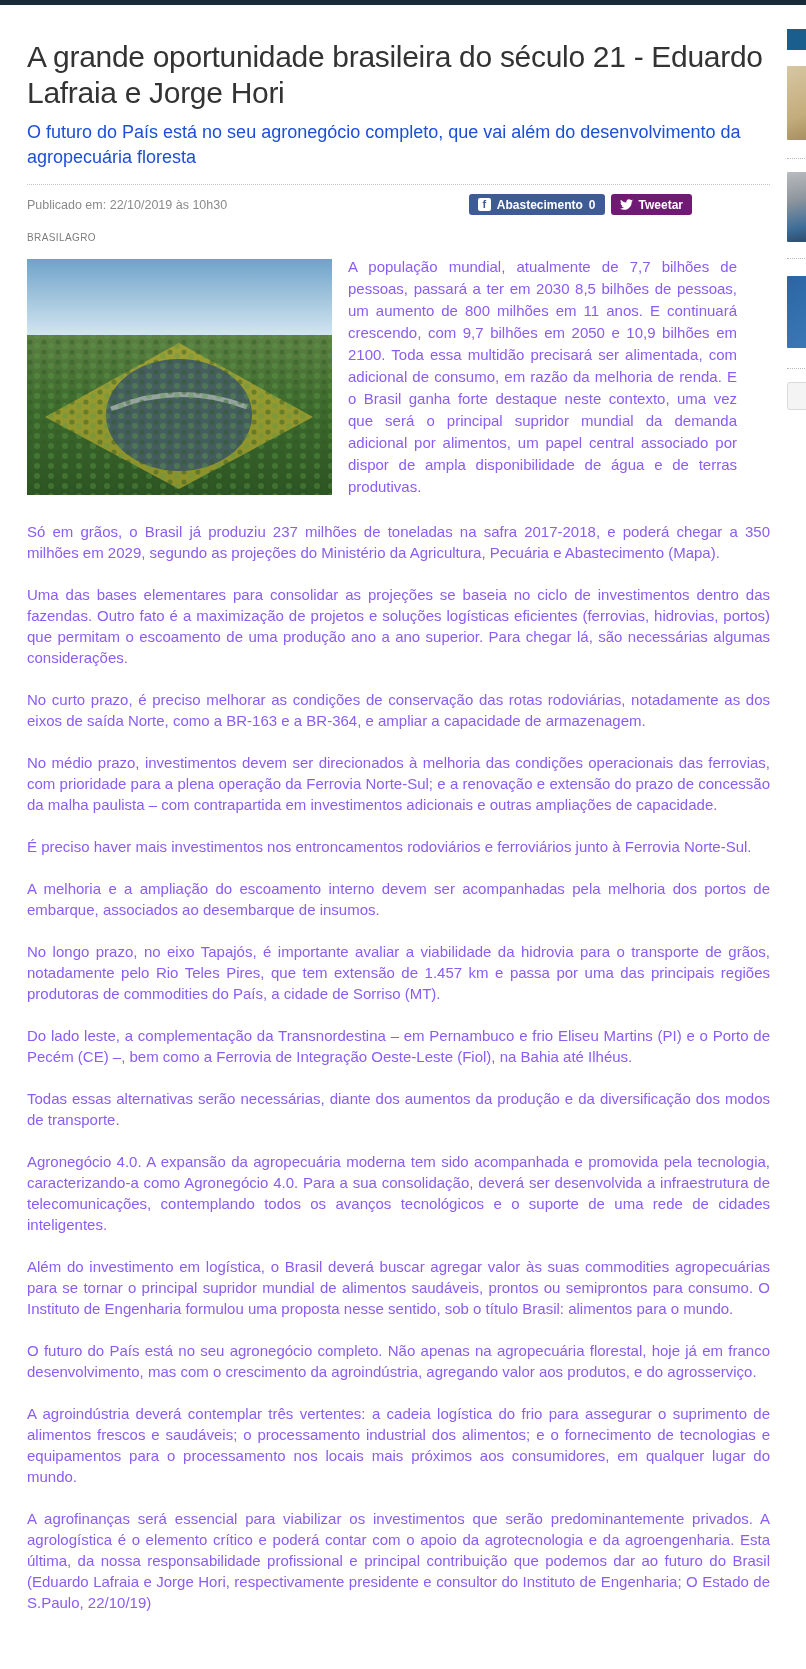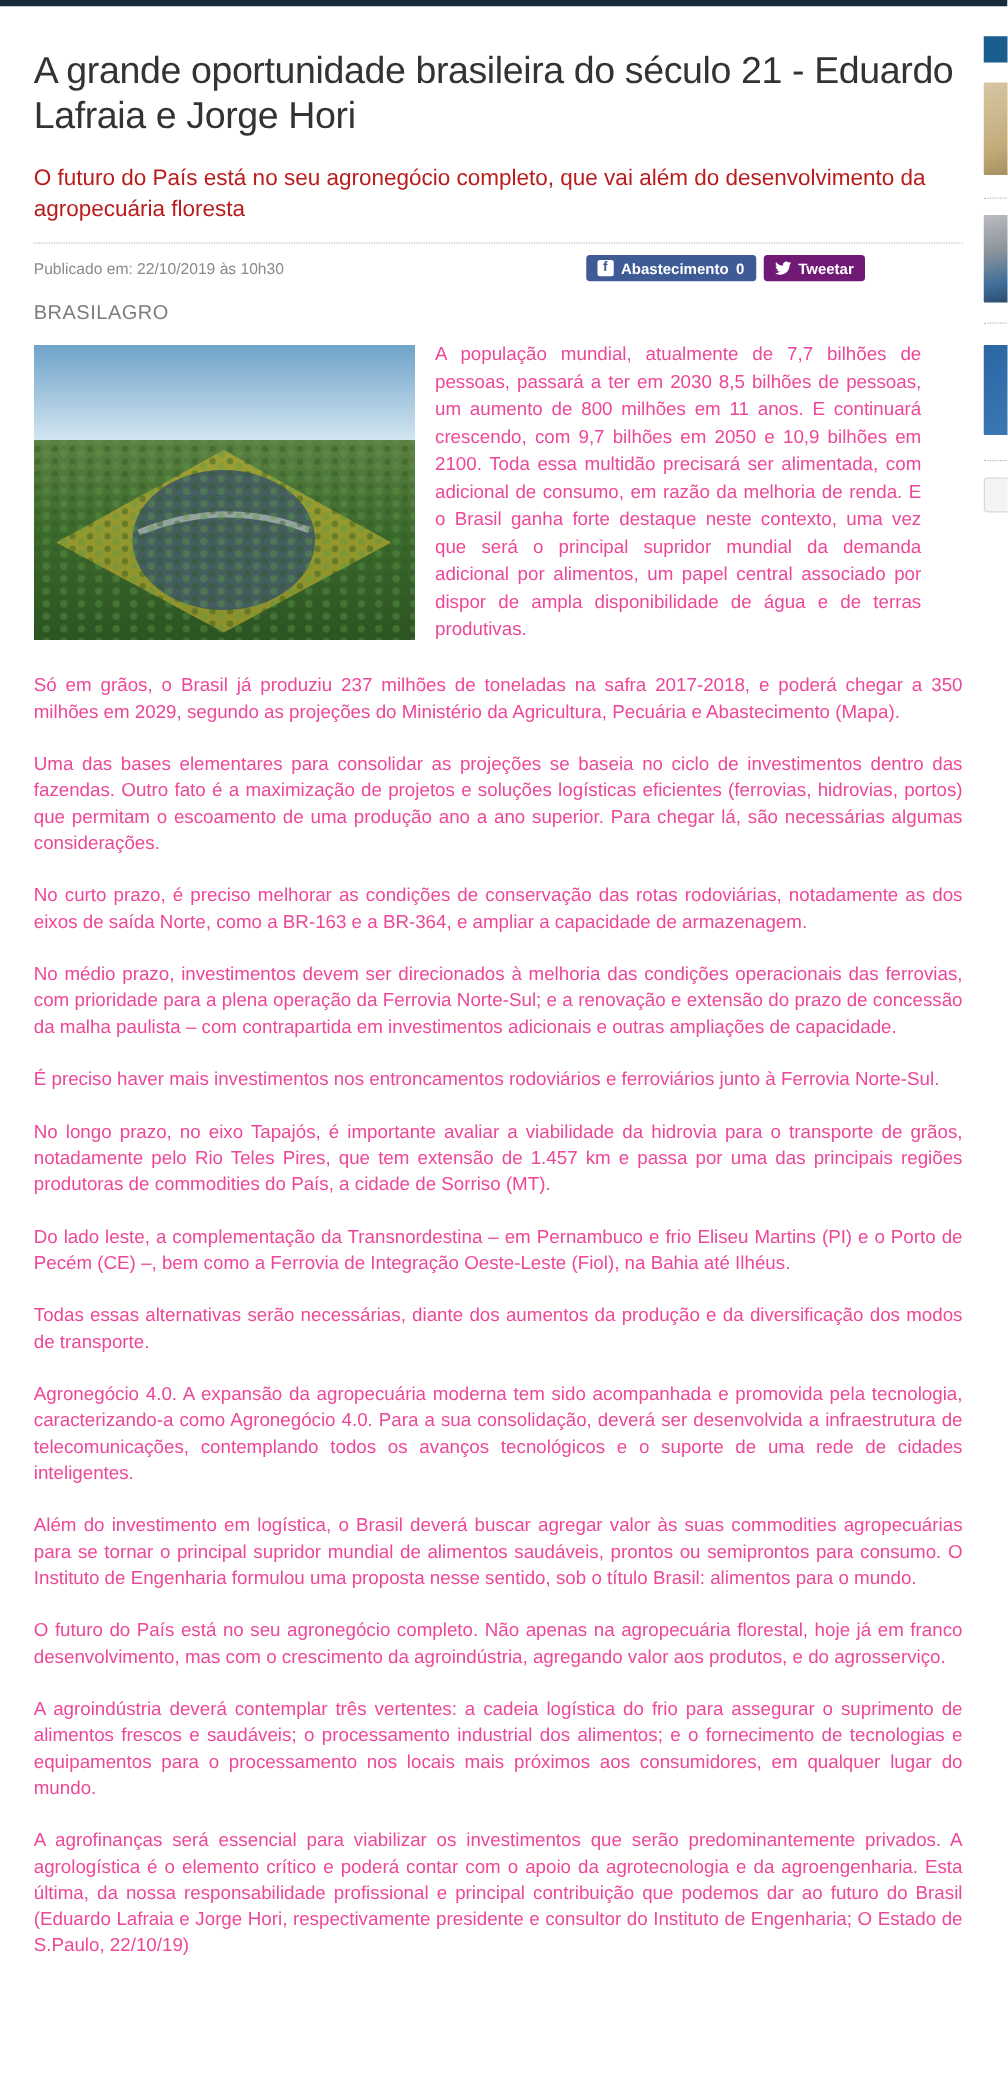--- a/index.html
+++ b/index.html
@@ -15,22 +15,22 @@
   }
   .content {
     position: absolute; top: 5px; left: 27px; width: 743px;
   }
   h1.title {
     margin-top: 34px;
     font-size: 30px; font-weight: normal; color: #333333;
     line-height: 36px; letter-spacing: -0.3px;
   }
   .subtitle {
-    margin-top: 19px;
-    font-size: 18px; color: #b91c1c; line-height: 25px;
+    margin-top: 9px;
+    font-size: 18px; color: #1d4ed8; line-height: 25px;
   }
   .dotted-sep {
     border: 0; border-top: 1px dotted #c3c3c3;
     margin-top: 14px; height: 0;
   }
   .meta-row {
     margin-top: 9px;
     display: flex; align-items: center; justify-content: space-between;
   }
   .published {
@@ -50,31 +50,31 @@
   .btn-tw { background: #701a75; }
   .fb-badge {
     display: inline-flex; align-items: center; justify-content: center;
     width: 13px; height: 13px; border-radius: 2px;
     background: #ffffff; color: #3e5b96;
     font-size: 11px; font-weight: bold; line-height: 1;
   }
   .tw-bird { width: 13px; height: 13px; display: block; }
   .category {
     margin-top: 17px;
-    font-size: 16px; color: #7d7d7d; letter-spacing: 0.4px;
+    font-size: 10px; color: #7d7d7d; letter-spacing: 0.4px;
   }
   .article { margin-top: 13px; }
   .article::after { content: ""; display: block; clear: both; }
   figure.hero {
     float: left; width: 305px; height: 236px;
     margin: 3px 16px 8px 0; overflow: hidden;
   }
   figure.hero svg { display: block; }
   .article p {
-    font-size: 15px; color: #ec4899;
+    font-size: 15px; color: #8b5cf6;
     line-height: 21px; text-align: justify;
     margin-bottom: 21px;
   }
   .article p.lead {
     line-height: 22px; margin-right: 33px; margin-bottom: 23px;
   }
   
   .sidebar {
     position: absolute; top: 0; left: 787px; width: 170px;
   }
@@ -161,20 +161,21 @@
         <rect x="0" y="76" width="305" height="160" fill="url(#leaves)"></rect>
       </svg>
     </figure>
 
     <p class="lead">A população mundial, atualmente de 7,7 bilhões de pessoas, passará a ter em 2030 8,5 bilhões de pessoas, um aumento de 800 milhões em 11 anos. E continuará crescendo, com 9,7 bilhões em 2050 e 10,9 bilhões em 2100. Toda essa multidão precisará ser alimentada, com adicional de consumo, em razão da melhoria de renda. E o Brasil ganha forte destaque neste contexto, uma vez que será o principal supridor mundial da demanda adicional por alimentos, um papel central associado por dispor de ampla disponibilidade de água e de terras produtivas.</p>
     <p>Só em grãos, o Brasil já produziu 237 milhões de toneladas na safra 2017-2018, e poderá chegar a 350 milhões em 2029, segundo as projeções do Ministério da Agricultura, Pecuária e Abastecimento (Mapa).</p>
     <p>Uma das bases elementares para consolidar as projeções se baseia no ciclo de investimentos dentro das fazendas. Outro fato é a maximização de projetos e soluções logísticas eficientes (ferrovias, hidrovias, portos) que permitam o escoamento de uma produção ano a ano superior. Para chegar lá, são necessárias algumas considerações.</p>
     <p>No curto prazo, é preciso melhorar as condições de conservação das rotas rodoviárias, notadamente as dos eixos de saída Norte, como a BR-163 e a BR-364, e ampliar a capacidade de armazenagem.</p>
     <p>No médio prazo, investimentos devem ser direcionados à melhoria das condições operacionais das ferrovias, com prioridade para a plena operação da Ferrovia Norte-Sul; e a renovação e extensão do prazo de concessão da malha paulista – com contrapartida em investimentos adicionais e outras ampliações de capacidade.</p>
     <p>É preciso haver mais investimentos nos entroncamentos rodoviários e ferroviários junto à Ferrovia Norte-Sul.</p>
+    <p>A melhoria e a ampliação do escoamento interno devem ser acompanhadas pela melhoria dos portos de embarque, associados ao desembarque de insumos.</p>
     <p>No longo prazo, no eixo Tapajós, é importante avaliar a viabilidade da hidrovia para o transporte de grãos, notadamente pelo Rio Teles Pires, que tem extensão de 1.457 km e passa por uma das principais regiões produtoras de commodities do País, a cidade de Sorriso (MT).</p>
     <p>Do lado leste, a complementação da Transnordestina – em Pernambuco e frio Eliseu Martins (PI) e o Porto de Pecém (CE) –, bem como a Ferrovia de Integração Oeste-Leste (Fiol), na Bahia até Ilhéus.</p>
     <p>Todas essas alternativas serão necessárias, diante dos aumentos da produção e da diversificação dos modos de transporte.</p>
     <p>Agronegócio 4.0. A expansão da agropecuária moderna tem sido acompanhada e promovida pela tecnologia, caracterizando-a como Agronegócio 4.0. Para a sua consolidação, deverá ser desenvolvida a infraestrutura de telecomunicações, contemplando todos os avanços tecnológicos e o suporte de uma rede de cidades inteligentes.</p>
     <p>Além do investimento em logística, o Brasil deverá buscar agregar valor às suas commodities agropecuárias para se tornar o principal supridor mundial de alimentos saudáveis, prontos ou semiprontos para consumo. O Instituto de Engenharia formulou uma proposta nesse sentido, sob o título Brasil: alimentos para o mundo.</p>
     <p>O futuro do País está no seu agronegócio completo. Não apenas na agropecuária florestal, hoje já em franco desenvolvimento, mas com o crescimento da agroindústria, agregando valor aos produtos, e do agrosserviço.</p>
     <p>A agroindústria deverá contemplar três vertentes: a cadeia logística do frio para assegurar o suprimento de alimentos frescos e saudáveis; o processamento industrial dos alimentos; e o fornecimento de tecnologias e equipamentos para o processamento nos locais mais próximos aos consumidores, em qualquer lugar do mundo.</p>
     <p>A agrofinanças será essencial para viabilizar os investimentos que serão predominantemente privados. A agrologística é o elemento crítico e poderá contar com o apoio da agrotecnologia e da agroengenharia. Esta última, da nossa responsabilidade profissional e principal contribuição que podemos dar ao futuro do Brasil (Eduardo Lafraia e Jorge Hori, respectivamente presidente e consultor do Instituto de Engenharia; O Estado de S.Paulo, 22/10/19)</p>
   </div>
 

